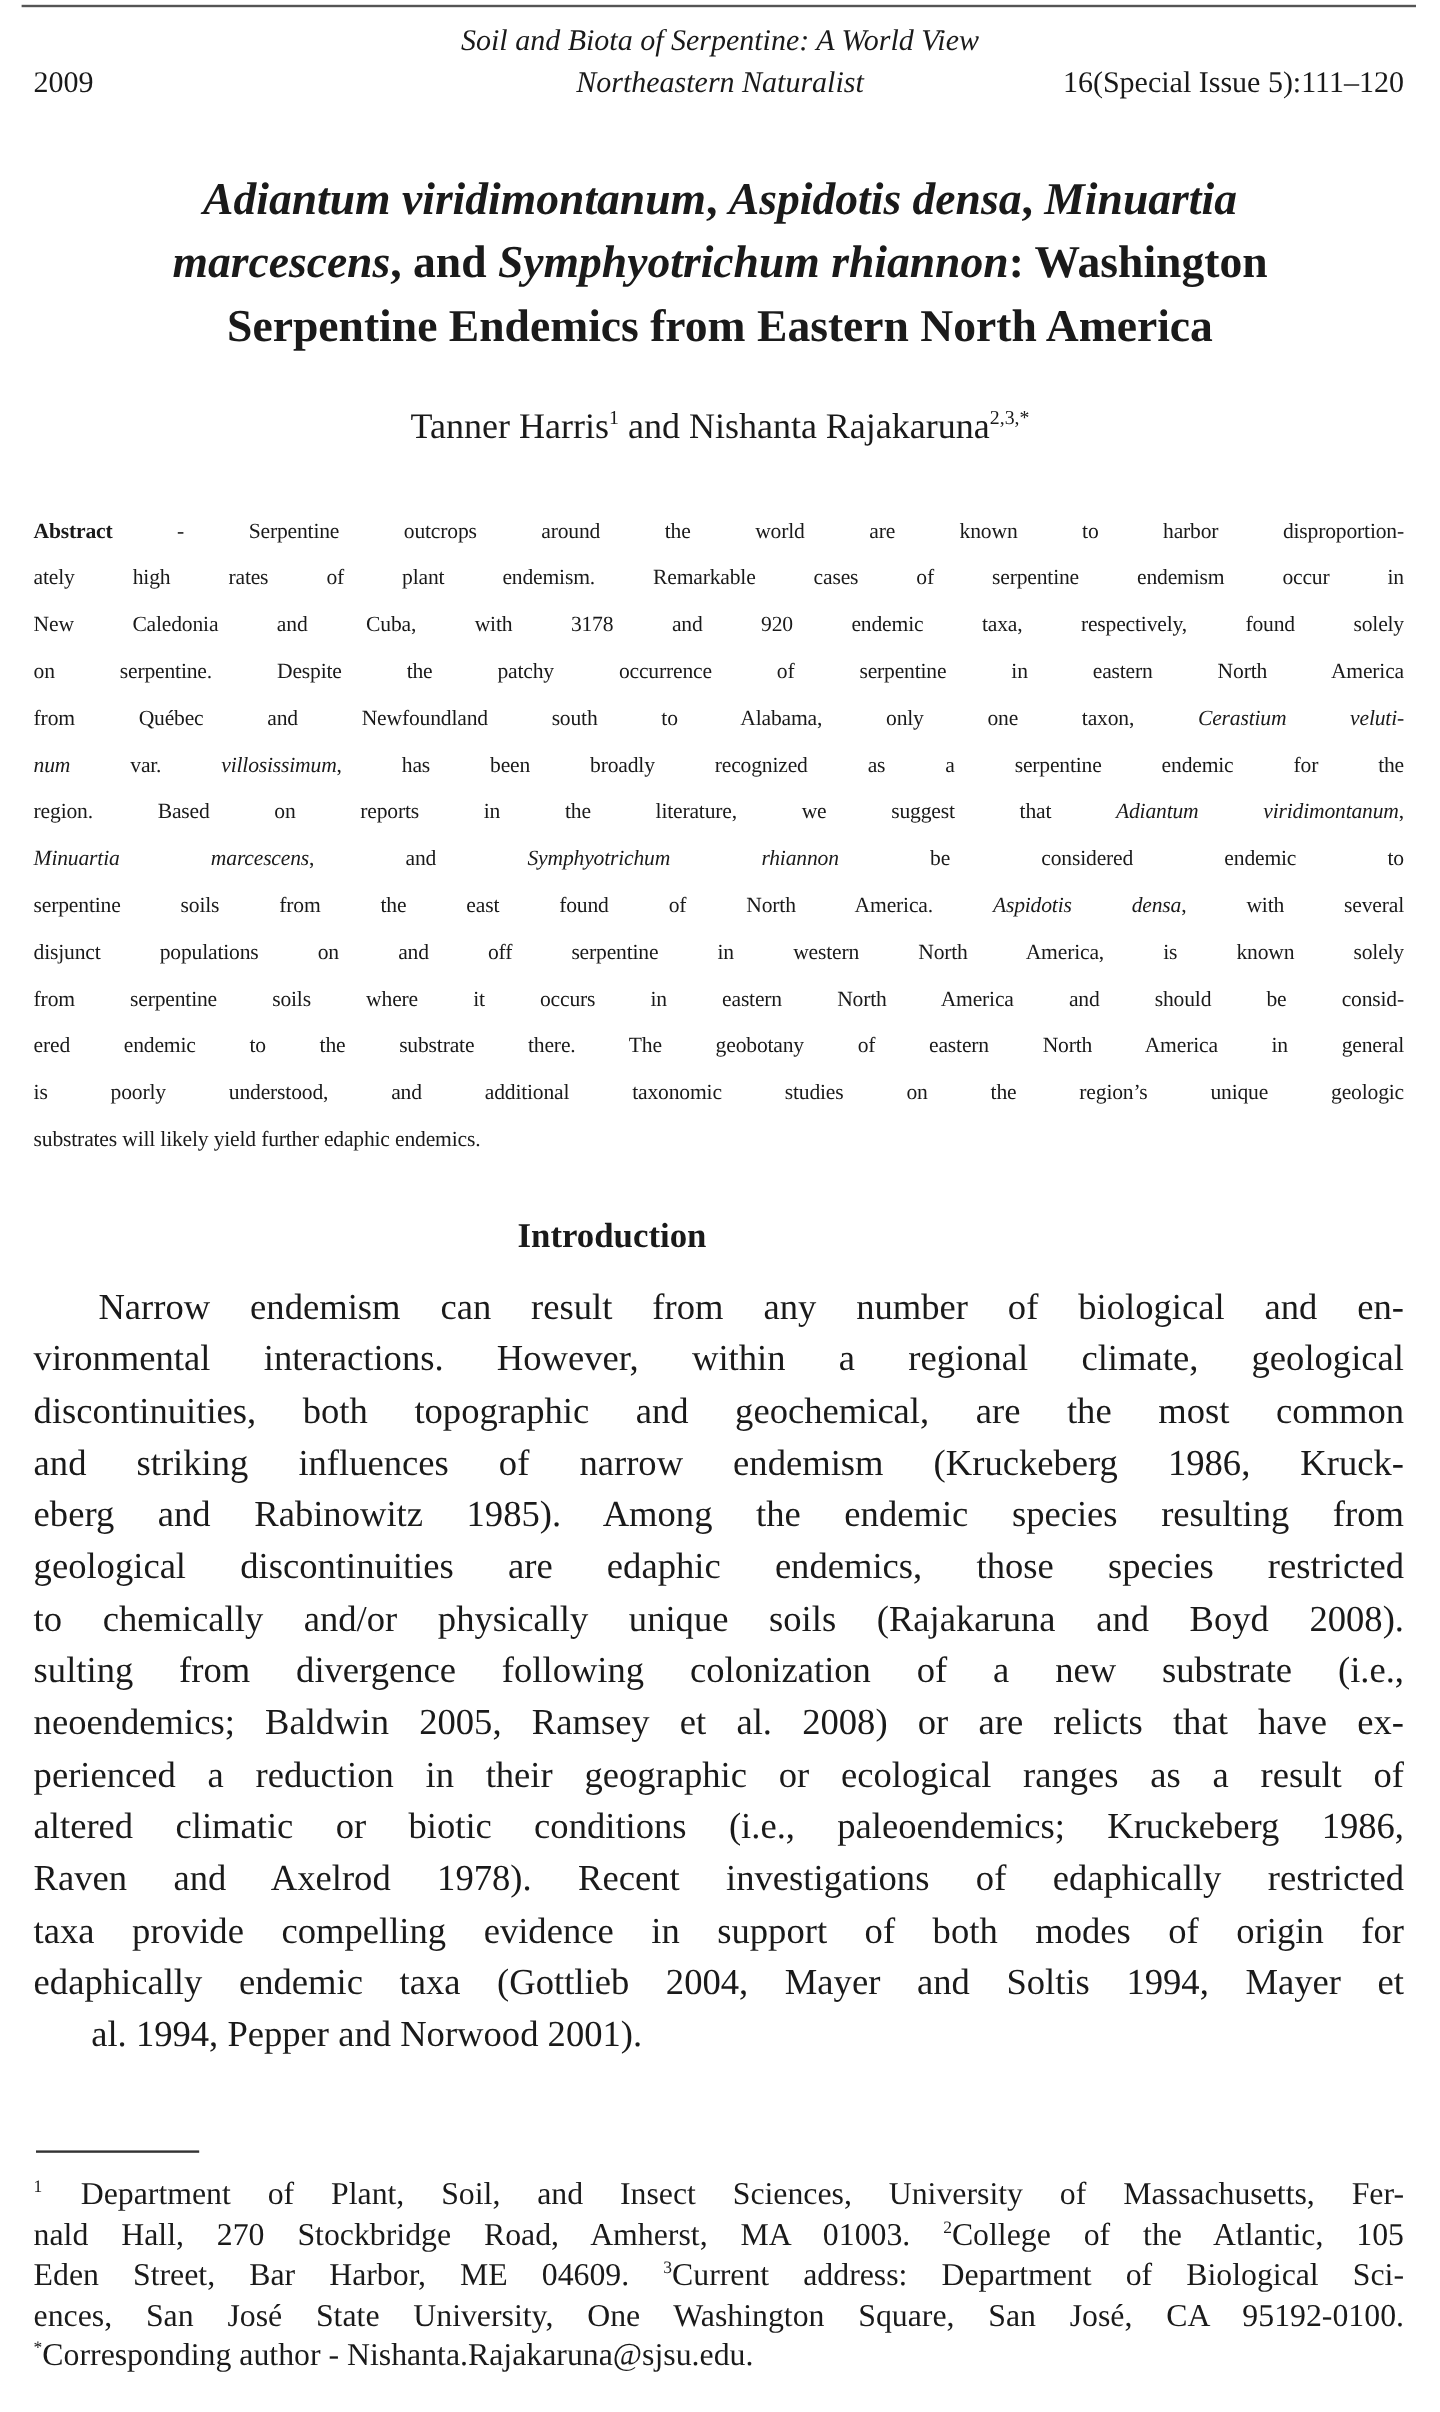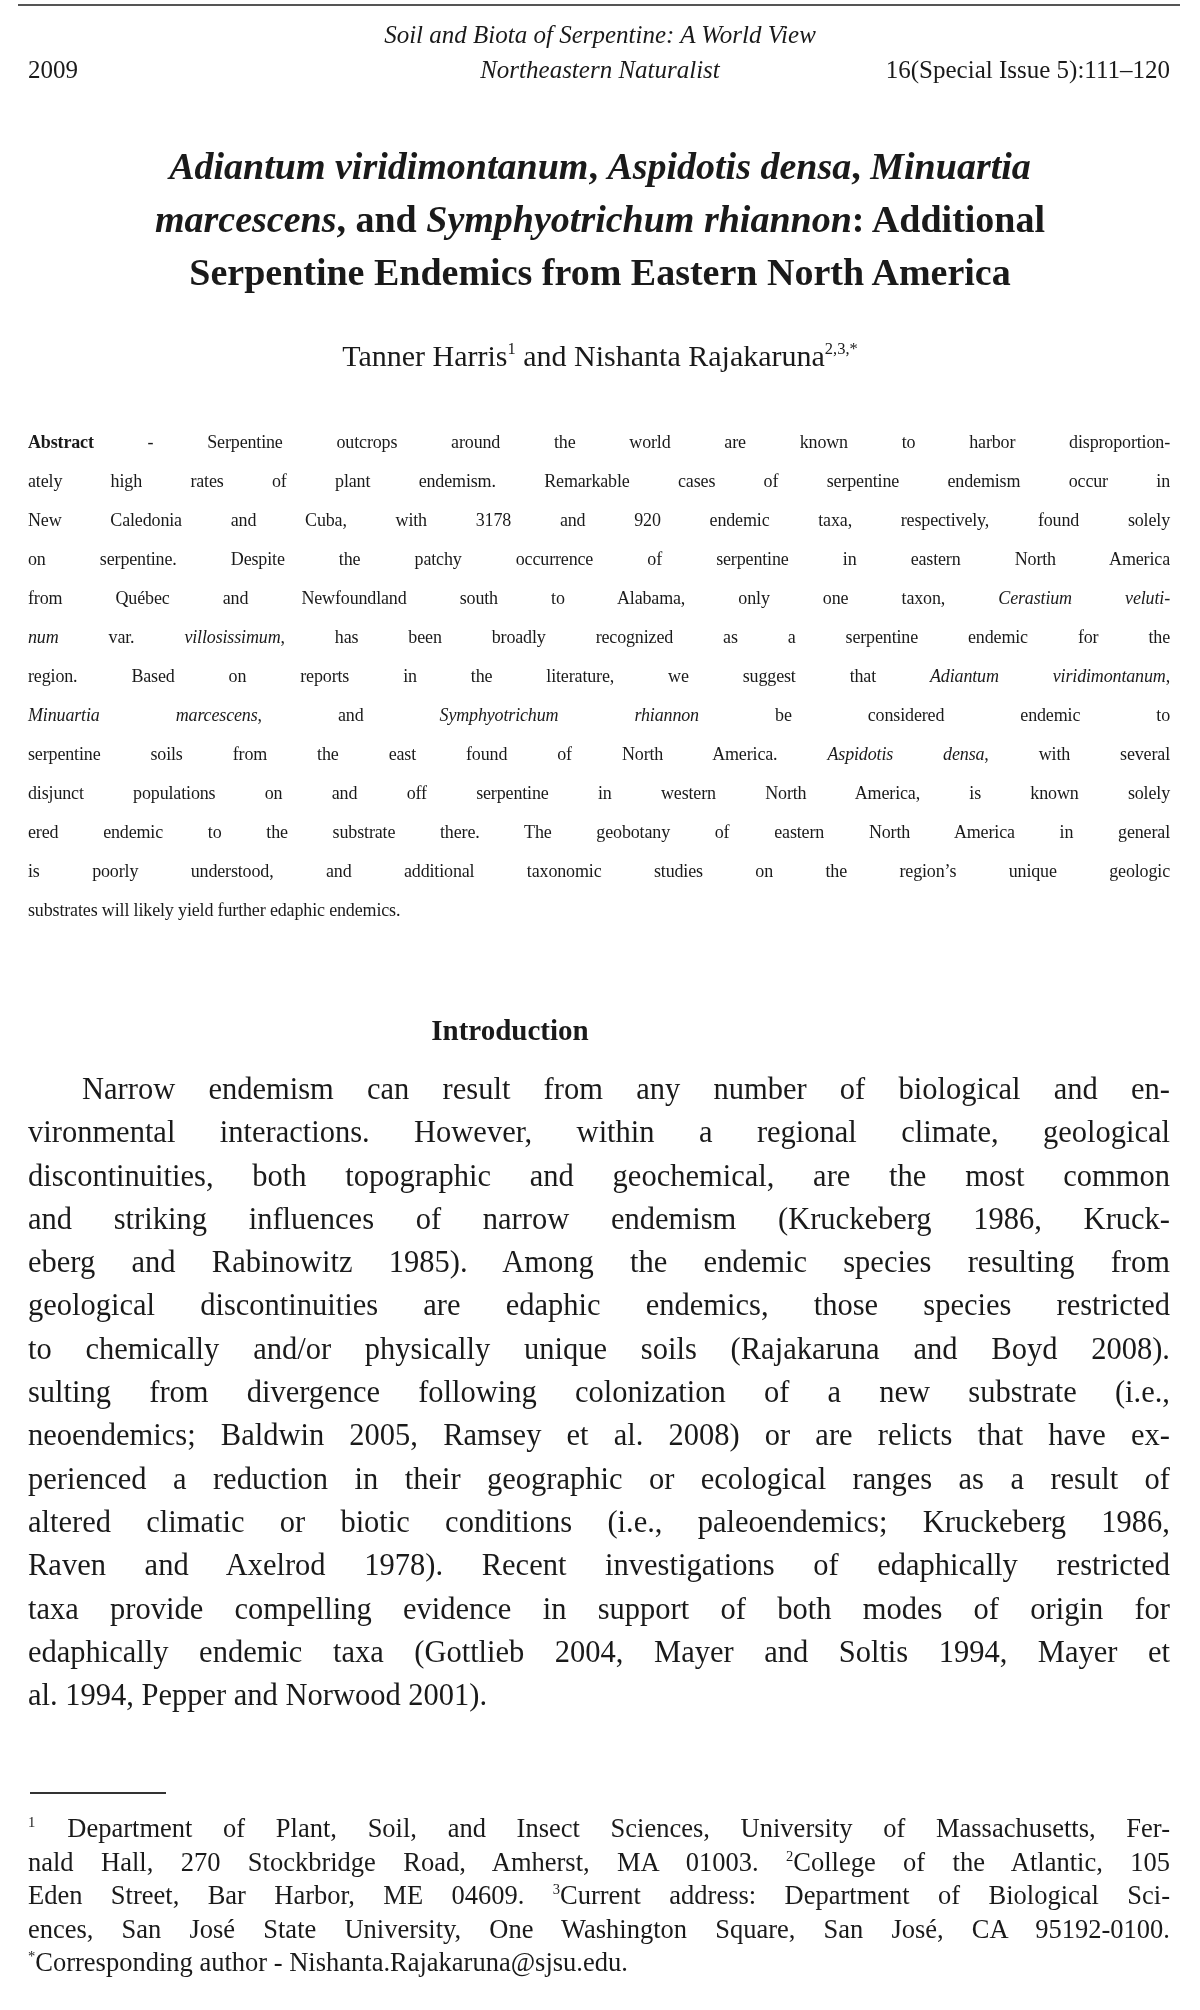--- a/index.html
+++ b/index.html
@@ -38,39 +38,40 @@
 
 <div class="abs top-rule"></div>
 
 <div class="abs hdr hdr-series">Soil and Biota of Serpentine: A World View</div>
 <div class="abs hdr hdr-year">2009</div>
 <div class="abs hdr hdr-journal">Northeastern Naturalist</div>
 <div class="abs hdr hdr-issue">16(Special Issue 5):111–120</div>
 
 <h1 class="abs title" style="margin:0">
   <span class="tline"><span class="it" style="white-space: pre;">Adiantum viridimontanum</span><span style="white-space: pre;">, </span><span class="it" style="white-space: pre;">Aspidotis densa</span><span style="white-space: pre;">, </span><span class="it" style="white-space: pre;">Minuartia</span></span>
-  <span class="tline"><span class="it" style="white-space: pre;">marcescens</span><span style="white-space: pre;">, and </span><span class="it" style="white-space: pre;">Symphyotrichum rhiannon</span><span style="white-space: pre;">: Additional</span></span>
+  <span class="tline"><span class="it" style="white-space: pre;">marcescens</span><span style="white-space: pre;">, and </span><span class="it" style="white-space: pre;">Symphyotrichum rhiannon</span><span style="white-space: pre;">: Washington</span></span>
   <span class="tline"><span style="white-space: pre;">Serpentine Endemics from Eastern North America</span></span>
 </h1>
 
 <div class="abs authors">
   <span>Tanner Harris</span><sup>1</sup><span style="white-space:pre"> and </span><span>Nishanta Rajakaruna</span><sup>2,3,*</sup>
 </div>
 
 <div class="abs block abstract">
     <span class="line"><span class="b" style="white-space: pre;">Abstract</span><span style="white-space: pre;"> - Serpentine outcrops around the world are known to harbor disproportion-</span></span>
     <span class="line"><span style="white-space: pre;">ately high rates of plant endemism. Remarkable cases of serpentine endemism occur in</span></span>
     <span class="line"><span style="white-space: pre;">New Caledonia and Cuba, with 3178 and 920 endemic taxa, respectively, found solely</span></span>
     <span class="line"><span style="white-space: pre;">on serpentine. Despite the patchy occurrence of serpentine in eastern North America</span></span>
     <span class="line"><span style="white-space: pre;">from Québec and Newfoundland south to Alabama, only one taxon, </span><span class="it" style="white-space: pre;">Cerastium veluti-</span></span>
     <span class="line"><span class="it" style="white-space: pre;">num</span><span style="white-space: pre;"> var. </span><span class="it" style="white-space: pre;">villosissimum</span><span style="white-space: pre;">, has been broadly recognized as a serpentine endemic for the</span></span>
     <span class="line"><span style="white-space: pre;">region. Based on reports in the literature, we suggest that </span><span class="it" style="white-space: pre;">Adiantum viridimontanum</span><span style="white-space: pre;">,</span></span>
     <span class="line"><span class="it" style="white-space: pre;">Minuartia marcescens</span><span style="white-space: pre;">, and </span><span class="it" style="white-space: pre;">Symphyotrichum rhiannon</span><span style="white-space: pre;"> be considered endemic to</span></span>
     <span class="line"><span style="white-space: pre;">serpentine soils from the east found of North America. </span><span class="it" style="white-space: pre;">Aspidotis densa</span><span style="white-space: pre;">, with several</span></span>
     <span class="line"><span style="white-space: pre;">disjunct populations on and off serpentine in western North America, is known solely</span></span>
+    <span class="line"><span style="white-space: pre;">from serpentine soils where it occurs in eastern North America and should be consid-</span></span>
     <span class="line"><span style="white-space: pre;">ered endemic to the substrate there. The geobotany of eastern North America in general</span></span>
     <span class="line"><span style="white-space: pre;">is poorly understood, and additional taxonomic studies on the region’s unique geologic</span></span>
     <span class="line last"><span style="white-space: pre;">substrates will likely yield further edaphic endemics.</span></span>
   </div>
 
 <h2 class="abs intro-heading" style="margin:0">Introduction</h2>
 
 <div class="abs block intro">
     <span class="line indent"><span style="white-space: pre;">Narrow endemism can result from any number of biological and en-</span></span>
     <span class="line"><span style="white-space: pre;">vironmental interactions. However, within a regional climate, geological</span></span>
@@ -79,21 +80,21 @@
     <span class="line"><span style="white-space: pre;">eberg and Rabinowitz 1985). Among the endemic species resulting from</span></span>
     <span class="line"><span style="white-space: pre;">geological discontinuities are edaphic endemics, those species restricted</span></span>
     <span class="line"><span style="white-space: pre;">to chemically and/or physically unique soils (Rajakaruna and Boyd 2008).</span></span>
     <span class="line"><span style="white-space: pre;">sulting from divergence following colonization of a new substrate (i.e.,</span></span>
     <span class="line"><span style="white-space: pre;">neoendemics; Baldwin 2005, Ramsey et al. 2008) or are relicts that have ex-</span></span>
     <span class="line"><span style="white-space: pre;">perienced a reduction in their geographic or ecological ranges as a result of</span></span>
     <span class="line"><span style="white-space: pre;">altered climatic or biotic conditions (i.e., paleoendemics; Kruckeberg 1986,</span></span>
     <span class="line"><span style="white-space: pre;">Raven and Axelrod 1978). Recent investigations of edaphically restricted</span></span>
     <span class="line"><span style="white-space: pre;">taxa provide compelling evidence in support of both modes of origin for</span></span>
     <span class="line"><span style="white-space: pre;">edaphically endemic taxa (Gottlieb 2004, Mayer and Soltis 1994, Mayer et</span></span>
-    <span class="line last"><span style="white-space: pre;">al. 1994, Pepper and Norwood 2001).</span></span>
+    <span class="line last"><span style="white-space: pre; margin-left: 48px;">al. 1994, Pepper and Norwood 2001).</span></span>
   </div>
 
 <div class="abs fn-rule"></div>
 
 <div class="abs block footnotes">
     <span class="line"><sup style="white-space: pre;">1</sup><span style="white-space: pre; margin-left: 32px;">Department of Plant, Soil, and Insect Sciences, University of Massachusetts, Fer-</span></span>
     <span class="line"><span style="white-space: pre;">nald Hall, 270 Stockbridge Road, Amherst, MA 01003. </span><sup style="white-space: pre;">2</sup><span style="white-space: pre;">College of the Atlantic, 105</span></span>
     <span class="line"><span style="white-space: pre;">Eden Street, Bar Harbor, ME 04609. </span><sup style="white-space: pre;">3</sup><span style="white-space: pre;">Current address: Department of Biological Sci-</span></span>
     <span class="line"><span style="white-space: pre;">ences, San José State University, One Washington Square, San José, CA 95192-0100.</span></span>
     <span class="line last"><sup style="white-space: pre;">*</sup><span style="white-space: pre;">Corresponding author - Nishanta.Rajakaruna@sjsu.edu.</span></span>

